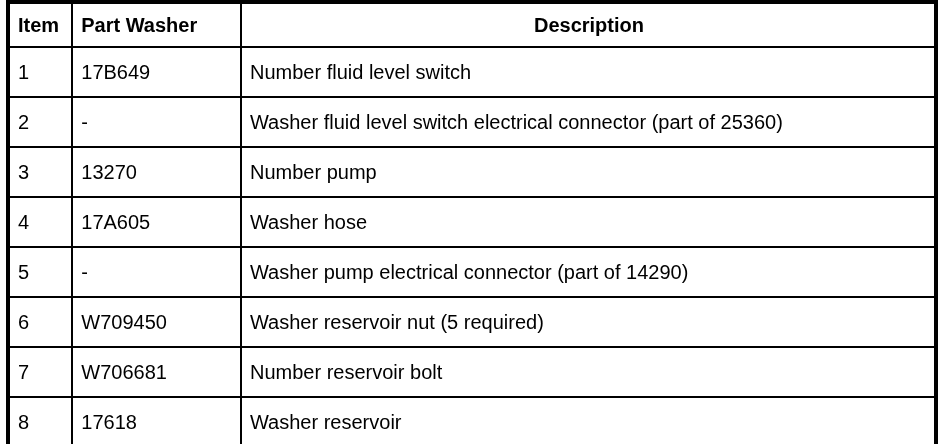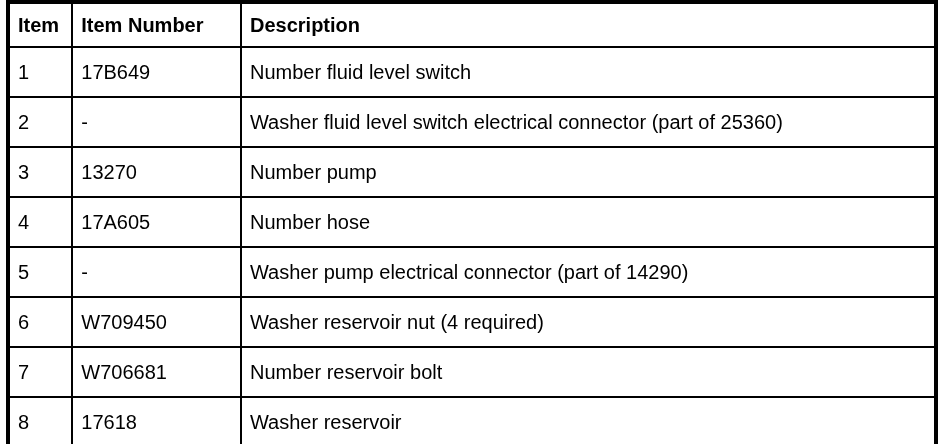--- a/index.html
+++ b/index.html
@@ -35,20 +35,21 @@
     white-space: nowrap;
     overflow: hidden;
     background: #ffffff;
   }
   table.parts-table th {
     font-weight: bold;
     text-align: left;
     height: 38px;
   }
   table.parts-table th.desc-head {
+    text-align: center;
   }
   table.parts-table td {
     font-weight: normal;
     text-align: left;
     height: 44px;
   }
   col.col-item { width: 64px; }
   col.col-part { width: 168px; }
   col.col-desc { width: 692px; }
 </style>
@@ -58,21 +59,21 @@
 <div class="page">
   <table class="parts-table">
     <colgroup>
       <col class="col-item">
       <col class="col-part">
       <col class="col-desc">
     </colgroup>
     <thead>
       <tr>
         <th>Item</th>
-        <th>Item Number</th>
+        <th>Part Washer</th>
         <th class="desc-head">Description</th>
       </tr>
     </thead>
     <tbody>
       <tr>
         <td>1</td>
         <td>17B649</td>
         <td>Number fluid level switch</td>
       </tr>
       <tr>
@@ -81,31 +82,31 @@
         <td>Washer fluid level switch electrical connector (part of 25360)</td>
       </tr>
       <tr>
         <td>3</td>
         <td>13270</td>
         <td>Number pump</td>
       </tr>
       <tr>
         <td>4</td>
         <td>17A605</td>
-        <td>Number hose</td>
+        <td>Washer hose</td>
       </tr>
       <tr>
         <td>5</td>
         <td>-</td>
         <td>Washer pump electrical connector (part of 14290)</td>
       </tr>
       <tr>
         <td>6</td>
         <td>W709450</td>
-        <td>Washer reservoir nut (4 required)</td>
+        <td>Washer reservoir nut (5 required)</td>
       </tr>
       <tr>
         <td>7</td>
         <td>W706681</td>
         <td>Number reservoir bolt</td>
       </tr>
       <tr>
         <td>8</td>
         <td>17618</td>
         <td>Washer reservoir</td>

